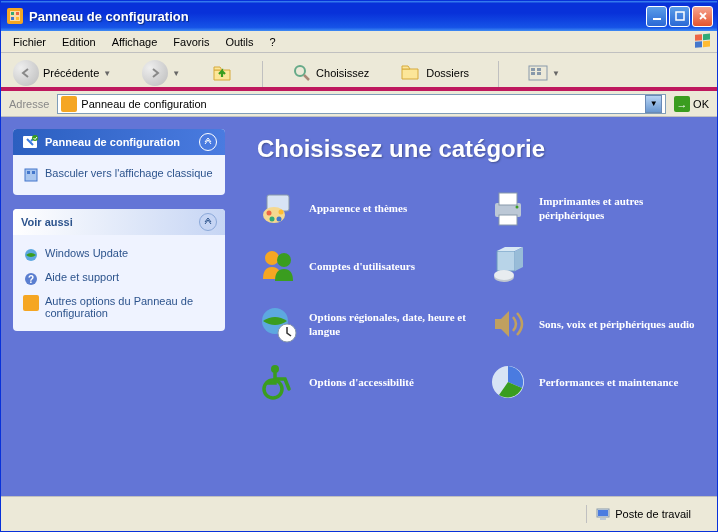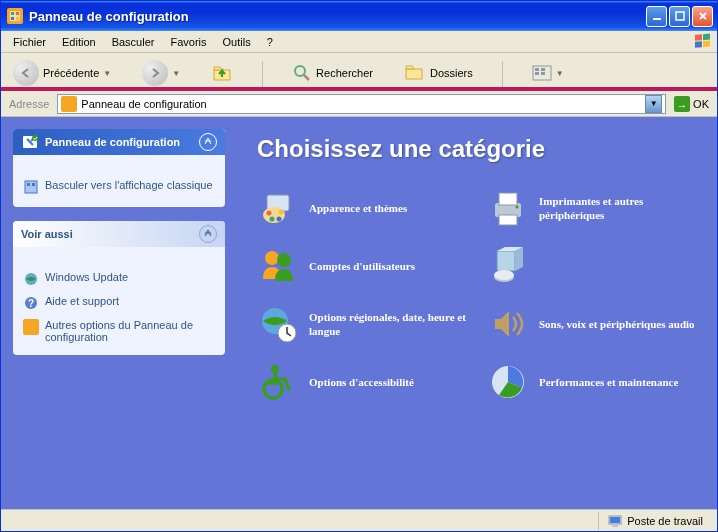--- a/index.html
+++ b/index.html
@@ -180,21 +180,20 @@
   background: #4a7be0;
   border: 1px solid #fff;
   color: white;
   display: flex; align-items:center; justify-content:center;
   font-size: 9px;
   cursor: pointer;
 }
 .panel-header.light .collapse { background: #c6d5f4; color: #2d548d; border-color: #8ba8d8; }
 .panel-body {
   padding: 8px 10px;
-  margin-top: 12px;
 }
 .panel-link {
   display: flex;
   align-items: flex-start;
   gap: 6px;
   padding: 4px 0;
   color: #2d548d;
   cursor: pointer;
 }
 .link-icon {
@@ -231,26 +230,26 @@
   font-size: 11px;
 }
 .cat-icon {
   width: 42px; height: 42px;
   flex-shrink: 0;
   display: flex; align-items:center; justify-content:center;
 }
 .cat-label { line-height: 1.3; }
 
 .statusbar {
-  height: 22px;
+  height: 35px;
   background: #ece9d8;
   border-top: 1px solid #c0c0c0;
   display: flex;
   align-items: center;
-  padding: 0 6px;
+  padding: 0 18px;
 }
 .status-section {
   display: flex; align-items: center; gap: 4px;
   padding: 0 8px;
   border-left: 1px solid #c0c0c0;
   height: 18px;
 }
 .status-spacer { flex: 1; }
 
 .cp-small-icon {
@@ -291,21 +290,21 @@
           <svg width="10" height="10">
             <path d="M2 2 L8 8 M8 2 L2 8" stroke="white" stroke-width="1.8"></path>
           </svg>
         </div>
     </div>
   </div>
 
   <div class="menubar">
     <div class="menu-item"><span>Fichier</span></div>
     <div class="menu-item"><span>Edition</span></div>
-    <div class="menu-item"><span>Basculer</span></div>
+    <div class="menu-item"><span>Affichage</span></div>
     <div class="menu-item"><span>Favoris</span></div>
     <div class="menu-item"><span>Outils</span></div>
     <div class="menu-item"><span>?</span></div>
     <div class="winlogo">
       <svg width="20" height="20" viewBox="0 0 20 20">
           <rect x="2" y="3" width="7" height="6" fill="#e64" transform="skewY(-5)"></rect>
           <rect x="10" y="3" width="7" height="6" fill="#3a7" transform="skewY(-5)"></rect>
           <rect x="2" y="10" width="7" height="6" fill="#47c" transform="skewY(-5)"></rect>
           <rect x="10" y="10" width="7" height="6" fill="#fb3" transform="skewY(-5)"></rect>
         </svg>
@@ -336,21 +335,21 @@
           <path d="M3 8 L3 5 L9 5 L11 8 Z" fill="#fce699" stroke="#d6a93a"></path>
           <path d="M11 15 L11 9 L8 12 M11 9 L14 12" fill="none" stroke="#3a9d1f" stroke-width="2.2"></path>
         </svg>
     </div>
     <div class="tb-sep"></div>
     <div class="tb-btn">
       <svg width="20" height="20">
           <circle cx="8" cy="8" r="5" fill="none" stroke="#6a8" stroke-width="2"></circle>
           <path d="M12 12 L17 17" stroke="#a87" stroke-width="2.5"></path>
         </svg>
-      <span>Rechercher</span>
+      <span>Choisissez</span>
     </div>
     <div class="tb-btn">
       <svg width="22" height="20">
           <path d="M2 6 L2 16 L18 16 L18 6 Z" fill="#fce699" stroke="#d6a93a"></path>
           <path d="M2 6 L2 3 L8 3 L10 6 Z" fill="#fce699" stroke="#d6a93a"></path>
         </svg>
       <span>Dossiers</span>
     </div>
     <div class="tb-sep"></div>
     <div class="tb-btn">

